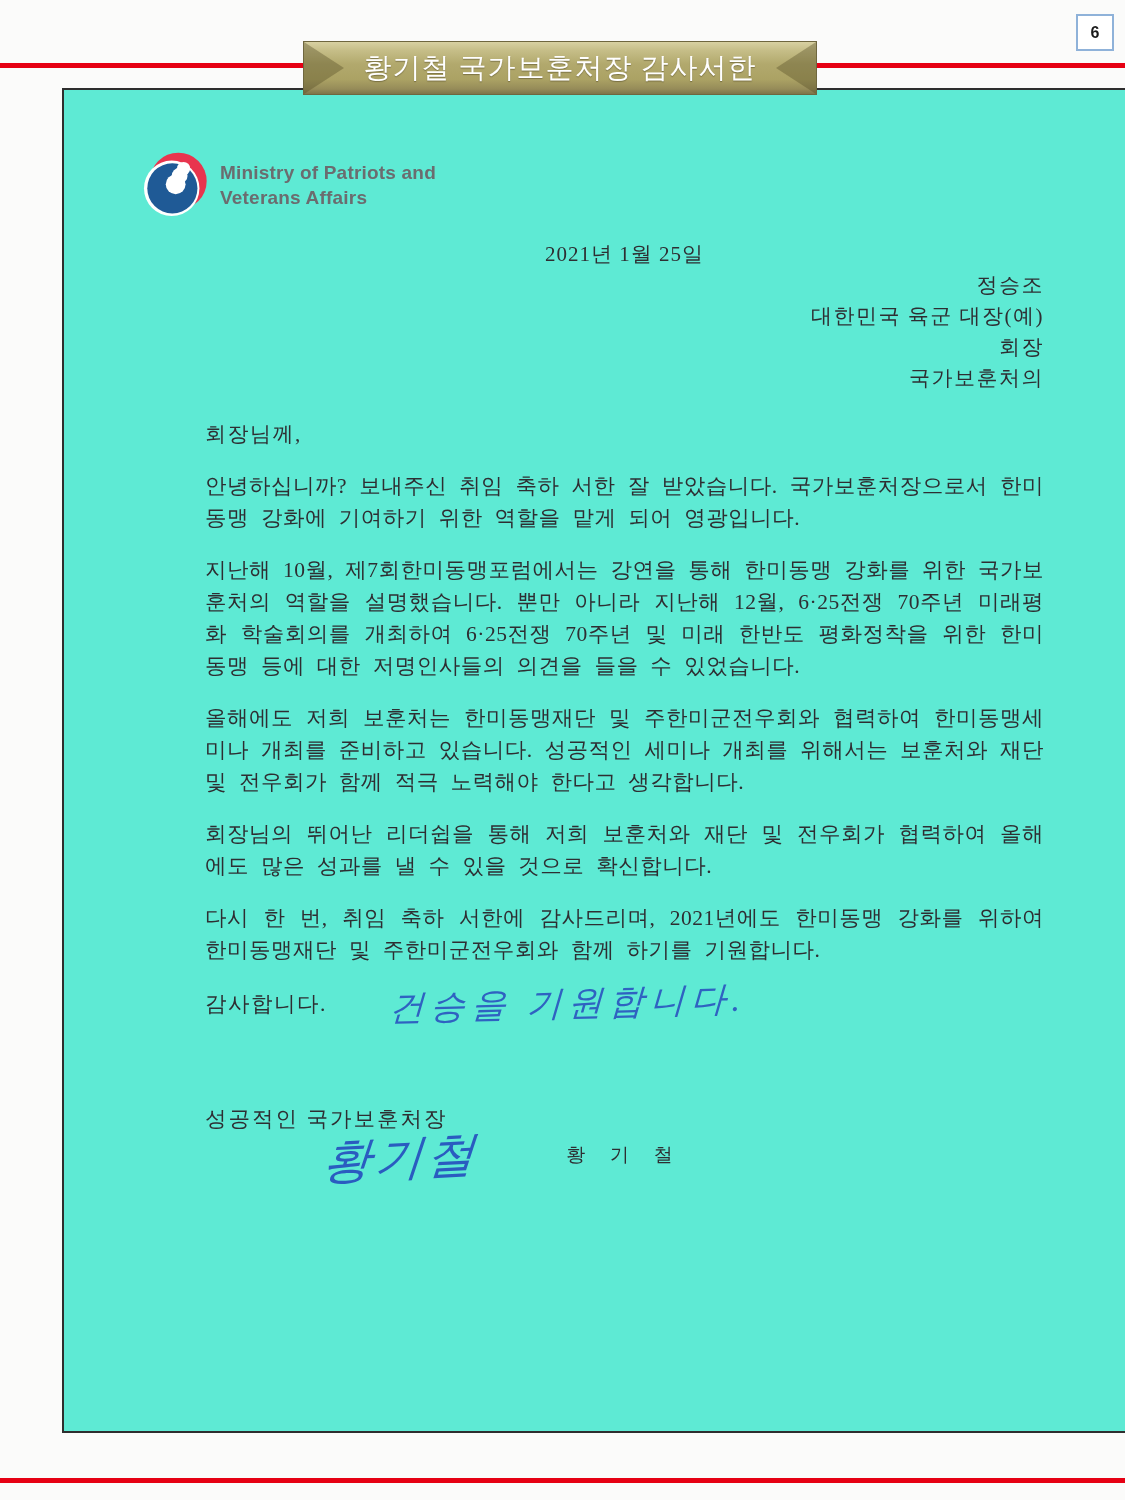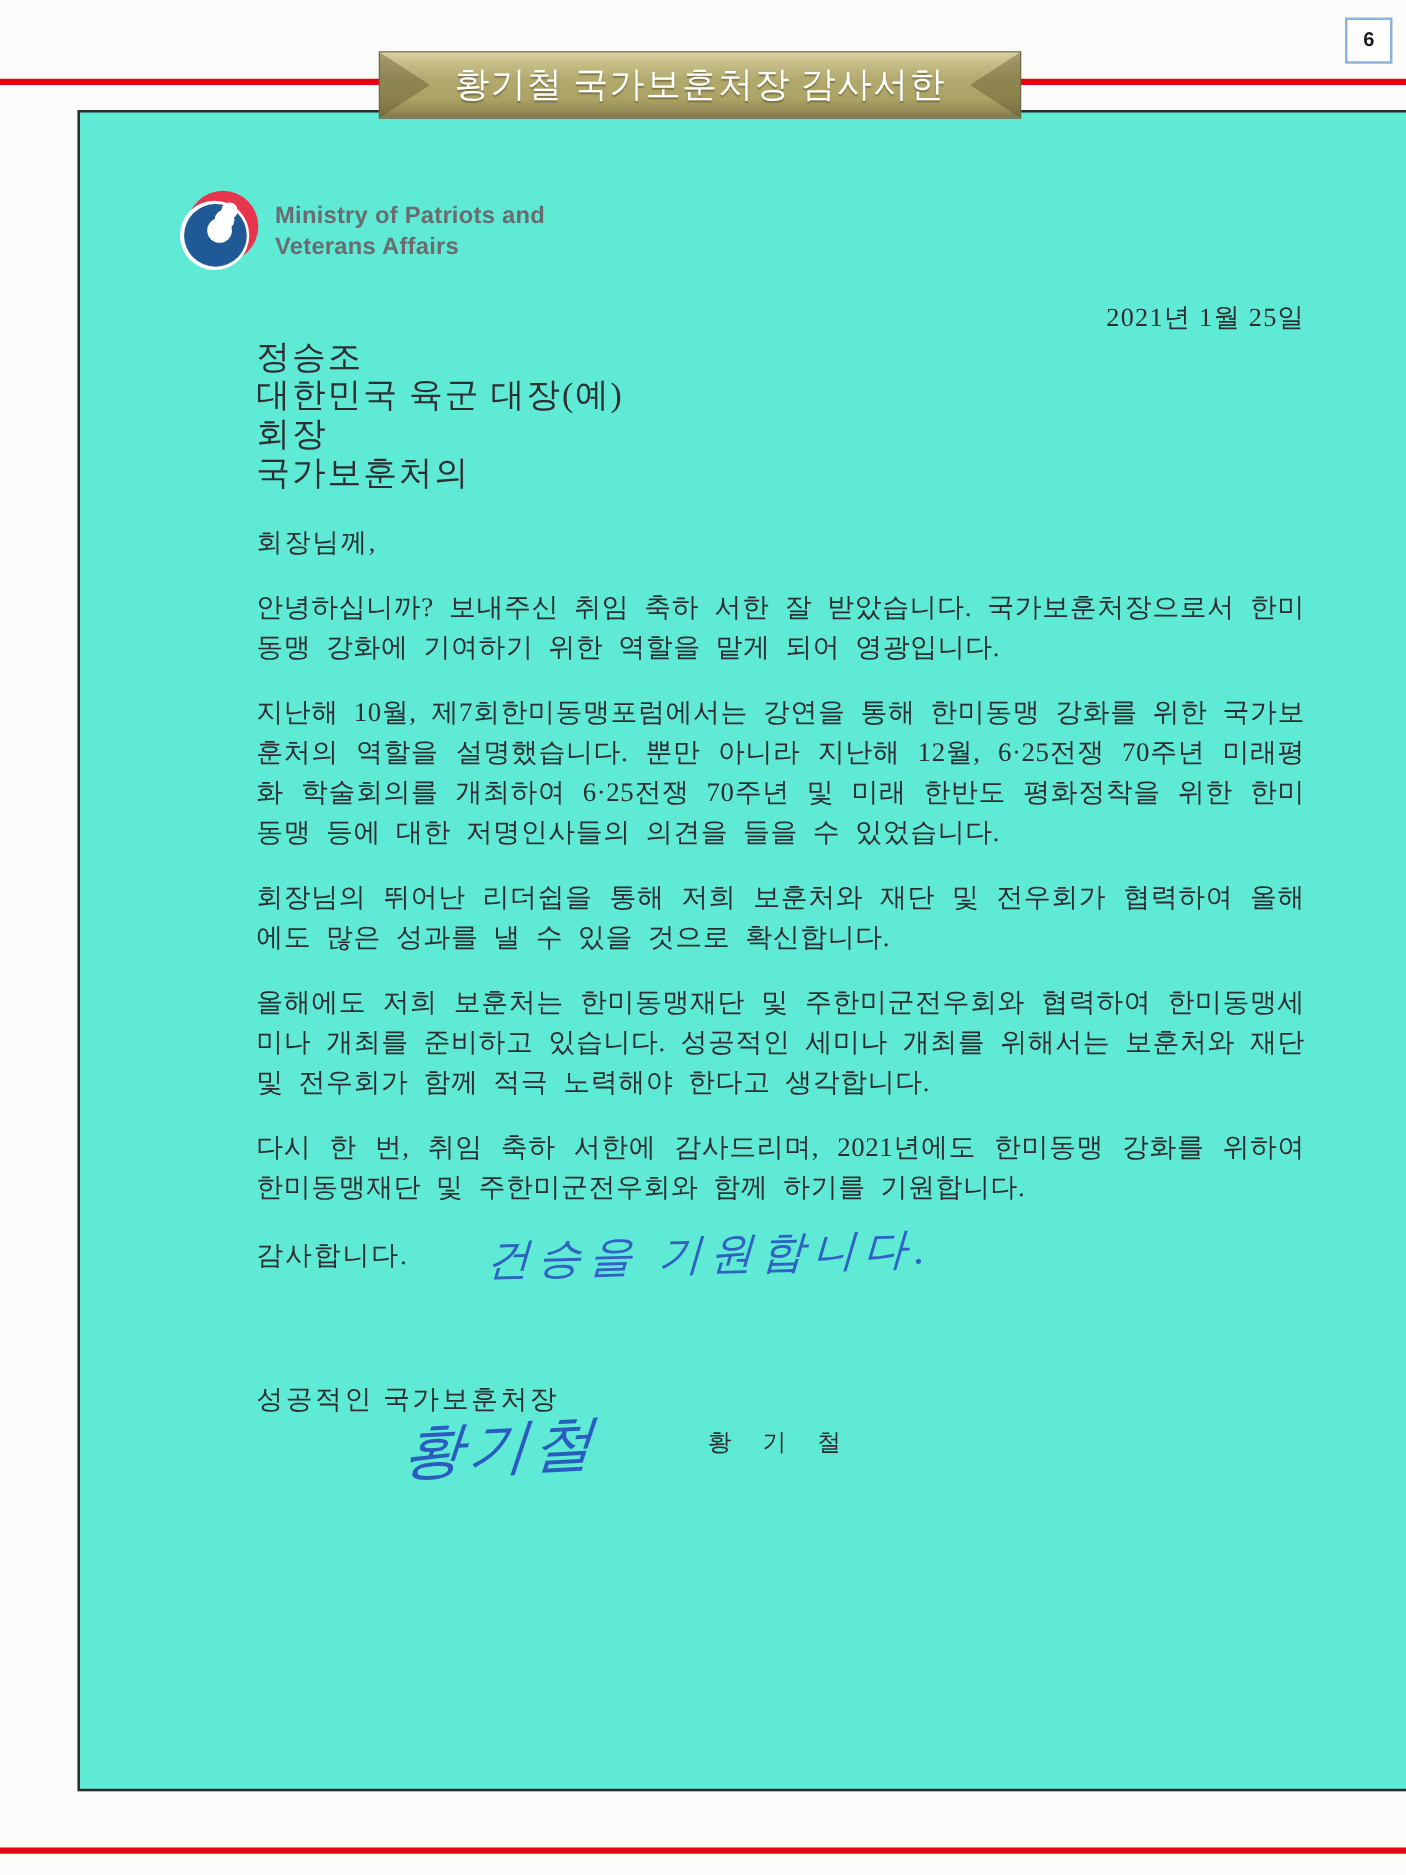--- a/index.html
+++ b/index.html
@@ -55,23 +55,23 @@
   
   .logo-row { display:flex; align-items:center; margin-left:-63px; height:66px; }
   .logo-mark { width:66px; height:66px; flex:0 0 66px; }
   .logo-text {
     margin-left:12px;
     font-family:"Liberation Sans","DejaVu Sans",sans-serif;
     font-size:19px; font-weight:bold; color:#6b6c6f; line-height:25px;
     letter-spacing:.2px;
   }
 
-  .date-line { margin-top:20px; text-align:right; font-size:21px; line-height:32px; letter-spacing:1px; }
+  .date-line { margin-top:20px; text-align:center; font-size:21px; line-height:32px; letter-spacing:1px; }
 
-  .recipient { font-size:27px; line-height:31px; letter-spacing:1.5px; }
+  .recipient { font-size:21px; line-height:31px; letter-spacing:1.5px;text-align:right; }
   .salutation { margin-top:24px; font-size:21px; line-height:32px; letter-spacing:1.5px; }
 
   .para {
     margin-top:20px; font-size:21.5px; line-height:32px;
     text-align:justify; word-break:break-all; letter-spacing:.5px;
     word-spacing:6px;
   }
 
   .thanks-row { margin-top:22px; display:flex; align-items:flex-start; height:52px;text-align:right; }
   .thanks { font-size:21.5px; line-height:32px; letter-spacing:1.5px; }
@@ -131,22 +131,22 @@
         <div>정승조</div>
         <div>대한민국 육군 대장(예)</div>
         <div>회장</div>
         <div>국가보훈처의</div>
       </div>
 
       <div class="salutation">회장님께,</div>
 
       <p class="para">안녕하십니까? 보내주신 취임 축하 서한 잘 받았습니다. 국가보훈처장으로서 한미동맹 강화에 기여하기 위한 역할을 맡게 되어 영광입니다.</p>
       <p class="para">지난해 10월, 제7회한미동맹포럼에서는 강연을 통해 한미동맹 강화를 위한 국가보훈처의 역할을 설명했습니다. 뿐만 아니라 지난해 12월, 6·25전쟁 70주년 미래평화 학술회의를 개최하여 6·25전쟁 70주년 및 미래 한반도 평화정착을 위한 한미동맹 등에 대한 저명인사들의 의견을 들을 수 있었습니다.</p>
+      <p class="para">올해에도 저희 보훈처는 한미동맹재단 및 주한미군전우회와 협력하여 한미동맹세미나 개최를 준비하고 있습니다. 성공적인 세미나 개최를 위해서는 보훈처와 재단 및 전우회가 함께 적극 노력해야 한다고 생각합니다.</p>
       <p class="para">회장님의 뛰어난 리더쉽을 통해 저희 보훈처와 재단 및 전우회가 협력하여 올해에도 많은 성과를 낼 수 있을 것으로 확신합니다.</p>
-      <p class="para">올해에도 저희 보훈처는 한미동맹재단 및 주한미군전우회와 협력하여 한미동맹세미나 개최를 준비하고 있습니다. 성공적인 세미나 개최를 위해서는 보훈처와 재단 및 전우회가 함께 적극 노력해야 한다고 생각합니다.</p>
       <p class="para">다시 한 번, 취임 축하 서한에 감사드리며, 2021년에도 한미동맹 강화를 위하여 한미동맹재단 및 주한미군전우회와 함께 하기를 기원합니다.</p>
 
       <div class="thanks-row">
         <span class="thanks">감사합니다.</span>
         <span class="hand-note">건승을 기원합니다.</span>
       </div>
 
       <div class="signoff">
         <div class="sign-title">성공적인 국가보훈처장</div>
         <div class="sign-name">황 기 철</div>

